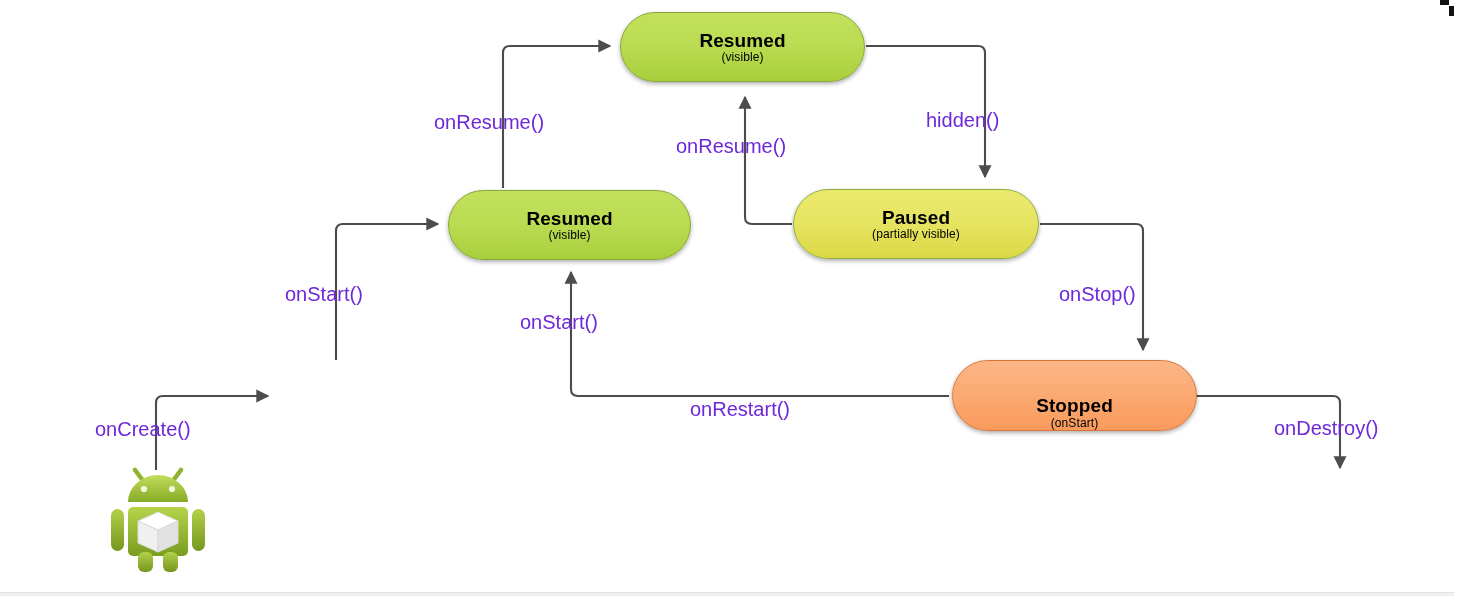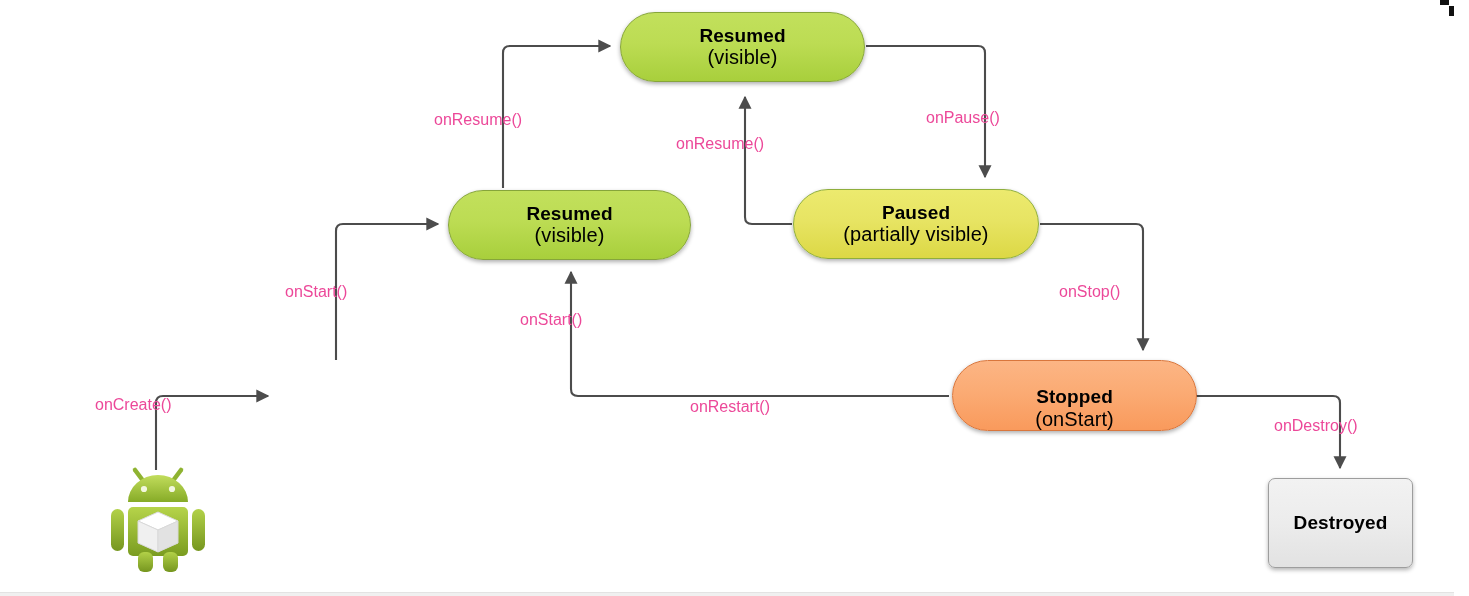--- a/index.html
+++ b/index.html
@@ -36,21 +36,21 @@
     color: #000000;
     z-index: 5;
   }
   .node .title {
     font-weight: bold;
     font-size: 19px;
     letter-spacing: 0.1px;
   }
   .node .sub {
     font-weight: normal;
-    font-size: 20px;
+    font-size: 12px;
     letter-spacing: 0.1px;
   }
 
   .pill {
     border-radius: 999px;
     border: 1px solid #7e9b33;
     box-shadow: 0 2px 4px rgba(0,0,0,0.32);
   }
   .pill-green {
     background: linear-gradient(180deg, #c2e05c 0%, #bcdc53 45%, #a8cf3c 100%);
@@ -67,22 +67,22 @@
   .rectnode {
     background: linear-gradient(180deg, #f2f2f2 0%, #ececec 50%, #e2e2e2 100%);
     border: 1px solid #9d9d9d;
     border-radius: 7px;
     box-shadow: 0 2px 4px rgba(0,0,0,0.30);
   }
 
   
   .edge-label {
     position: absolute;
-    font-size: 16px;
-    color: #ec4899;
+    font-size: 20px;
+    color: #6d28d9;
     white-space: nowrap;
     z-index: 6;
   }
 
   
   .robot {
     position: absolute;
     z-index: 5;
   }
 
@@ -148,28 +148,25 @@
     <span class="title">Paused</span>
     <span class="sub">(partially visible)</span>
   </div>
 
 
   <div class="node pill pill-orange" style="left:952px; top:360px; width:245px; height:71px;justify-content:flex-end;">
     <span class="title">Stopped</span>
     <span class="sub">(onStart)</span>
   </div>
 
-  <div class="node rectnode" style="left:1268px; top:478px; width:145px; height:90px;">
-    <span class="title">Destroyed</span>
-  </div>
-
-  <div class="edge-label" style="left:95px;  top:396px;">onCreate()</div>
+
+  <div class="edge-label" style="left:95px;  top:418px;">onCreate()</div>
   <div class="edge-label" style="left:285px; top:283px;">onStart()</div>
   <div class="edge-label" style="left:434px; top:111px;">onResume()</div>
-  <div class="edge-label" style="left:926px; top:109px;">onPause()</div>
+  <div class="edge-label" style="left:926px; top:109px;">hidden()</div>
   <div class="edge-label" style="left:676px; top:135px;">onResume()</div>
   <div class="edge-label" style="left:1059px; top:283px;">onStop()</div>
   <div class="edge-label" style="left:684px; top:398px; background:#ffffff; padding:0 6px;">onRestart()</div>
   <div class="edge-label" style="left:520px; top:311px;">onStart()</div>
   <div class="edge-label" style="left:1274px; top:417px;">onDestroy()</div>
 
   <div class="robot" style="left:108px; top:460px; width:100px; height:112px;">
     <svg width="100" height="112" viewBox="0 0 100 112" xmlns="http://www.w3.org/2000/svg">
       <defs>
         <linearGradient id="gbody" x1="0" y1="0" x2="0" y2="1">

